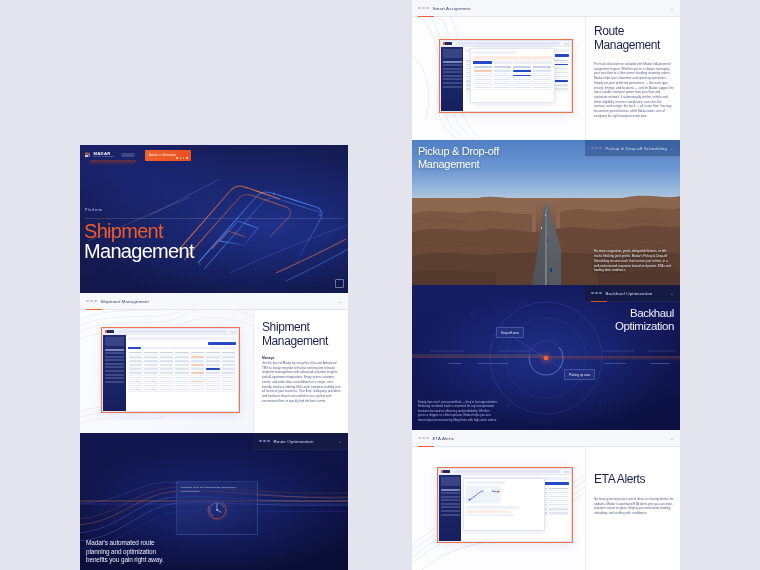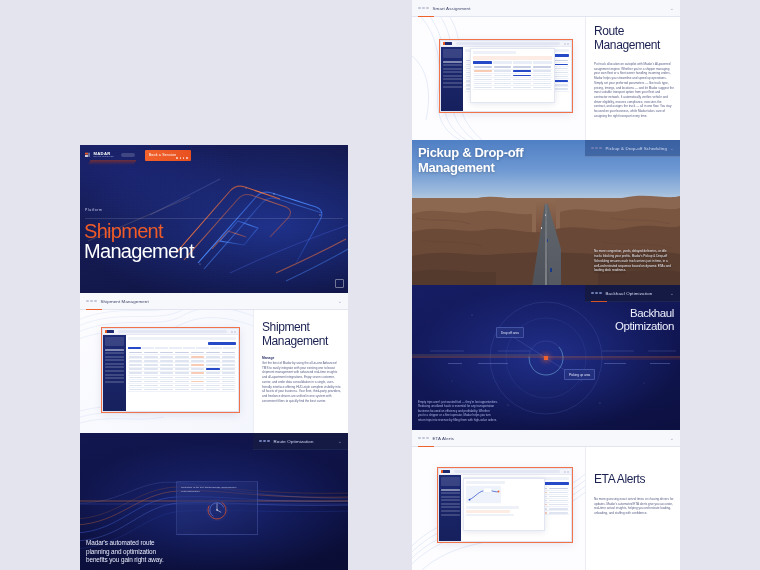--- a/index.html
+++ b/index.html
@@ -135,22 +135,22 @@
   .road-fill{position:absolute;left:50%;top:44%;bottom:0;transform:translateX(-50%);width:30px;
     background:linear-gradient(180deg,#5a5f66 0%,#4e535b 100%);
     clip-path:polygon(46% 0%,54% 0%,96% 100%,4% 100%);}
   .road-fill2{position:absolute;left:50%;top:44%;bottom:0;transform:translateX(-50%);width:30px;
     background:linear-gradient(180deg,#61666d 0%,#555a62 100%);
     clip-path:polygon(49% 0%,56% 0%,135% 100%,60% 100%);}
   .lane{position:absolute;left:50%;top:44%;bottom:0;transform:translateX(-50%);width:30px;
     background:linear-gradient(180deg,rgba(230,230,230,.75),rgba(230,230,230,.5));
     clip-path:polygon(49.6% 0%,50.4% 0%,52% 100%,48% 100%);}
   .veh{position:absolute;border-radius:.5px;}
-  .pu-title{position:absolute;left:6px;top:5px;font-size:13px;line-height:1.16;color:#fff;letter-spacing:-.3px;z-index:12;
-    text-shadow:0 1px 3px rgba(0,0,0,.25);font-weight:bold;}
+  .pu-title{position:absolute;left:6px;top:5px;font-size:11px;line-height:1.16;color:#fff;letter-spacing:-.3px;z-index:12;
+    text-shadow:0 1px 3px rgba(0,0,0,.25);}
   .pu-body{position:absolute;right:8px;bottom:12px;width:78px;font-size:3.05px;line-height:1.55;color:#e9ecf6;z-index:12;
     text-shadow:0 1px 2px rgba(0,0,0,.5);}
 
   
   #backhaul{left:412px;top:285px;width:268px;height:145px;
     background:
       radial-gradient(ellipse 70% 70% at 50% 50%, rgba(44,66,180,.55) 0%, rgba(12,16,60,0) 72%),
       linear-gradient(165deg,#161d63 0%,#111755 50%,#0c1040 100%);}
   .bh-title{position:absolute;right:6px;top:22px;text-align:right;font-size:11.5px;line-height:1.16;color:#eef0fd;letter-spacing:-.4px;z-index:12;}
   .bh-body{position:absolute;left:6px;bottom:8px;width:80px;font-size:2.9px;line-height:1.55;color:#aeb7e8;z-index:12;}

